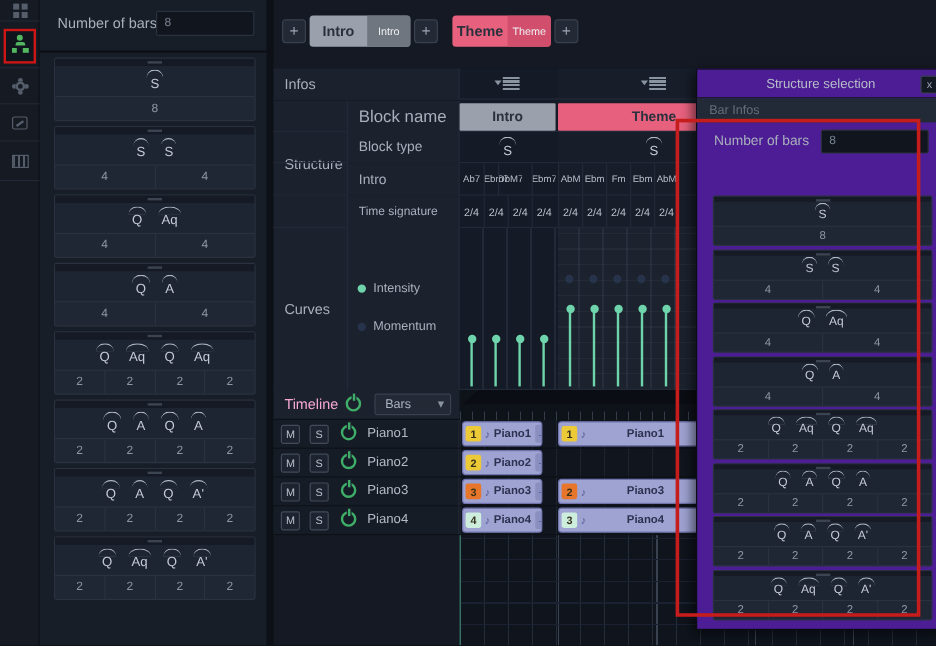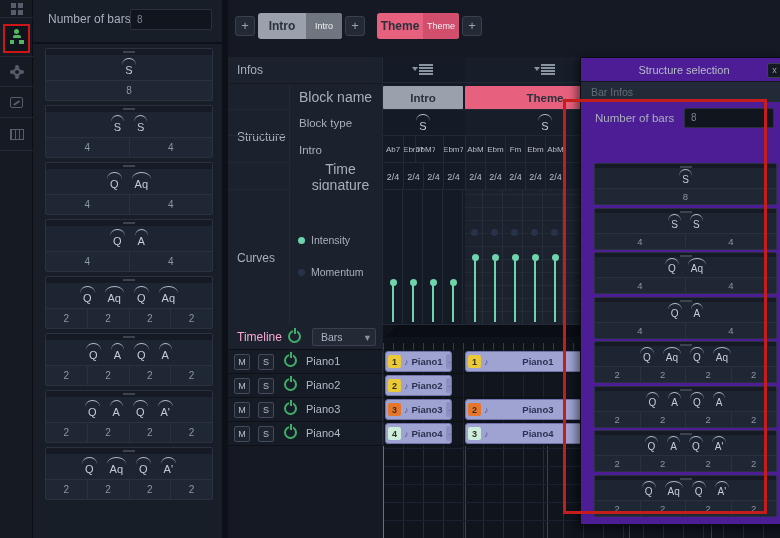--- a/index.html
+++ b/index.html
@@ -313,21 +313,21 @@
           <div class="gridcell" style="left: 60px; width: 20px; font-size: 8px;">Ebm7</div>
           <div class="gridcell" style="left: 82px; width: 20px; font-size: 8px;">AbM</div>
           <div class="gridcell" style="left: 102px; width: 20px; font-size: 8px;">Ebm</div>
           <div class="gridcell" style="left: 122px; width: 20px; font-size: 8px;">Fm</div>
           <div class="gridcell" style="left: 142px; width: 20px; font-size: 8px;">Ebm</div>
           <div class="gridcell" style="left: 162px; width: 20px; font-size: 8px;">AbM</div>
         </div>
     </div>
 
     <div class="trow" style="top:163px;height:27px;">
-      <div class="lblcell" style="left:62px;top:0;width:93px;height:27px;font-size:14px;text-align:center;">
+      <div class="lblcell" style="left:62px;top:0;width:93px;height:27px;font-size:10px;text-align:center;">
           <span>Time signature</span>
         </div>
       <div id="tsig-cells" style="position:absolute;left:155px;top:0;width:242px;height:27px;">
           <div class="gridcell" style="left: 0px; width: 20px; font-size: 9px;">2/4</div>
           <div class="gridcell" style="left: 20px; width: 20px; font-size: 9px;">2/4</div>
           <div class="gridcell" style="left: 40px; width: 20px; font-size: 9px;">2/4</div>
           <div class="gridcell" style="left: 60px; width: 20px; font-size: 9px;">2/4</div>
           <div class="gridcell" style="left: 82px; width: 20px; font-size: 9px;">2/4</div>
           <div class="gridcell" style="left: 102px; width: 20px; font-size: 9px;">2/4</div>
           <div class="gridcell" style="left: 122px; width: 20px; font-size: 9px;">2/4</div>

